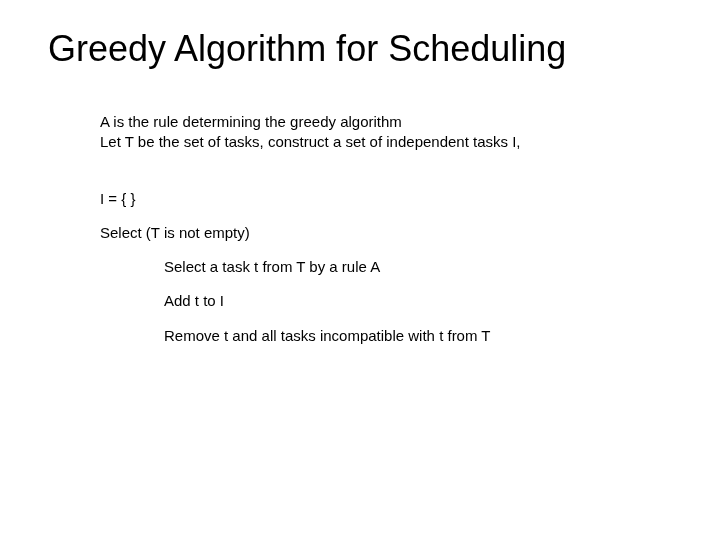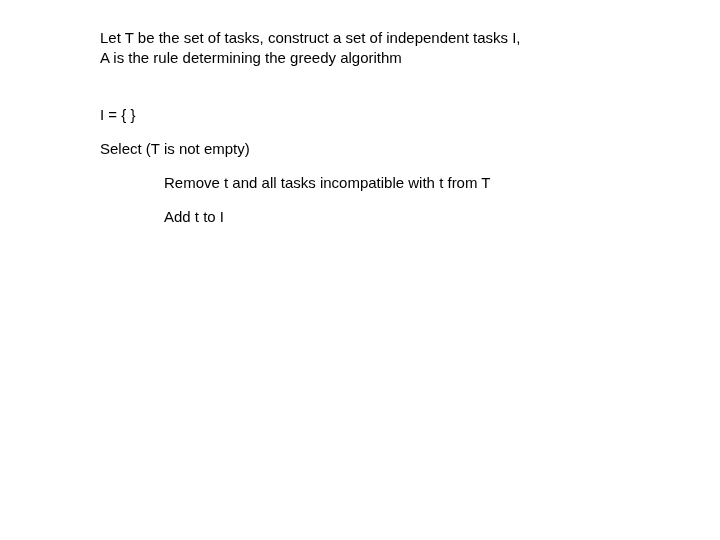--- a/index.html
+++ b/index.html
@@ -42,23 +42,25 @@
       margin-bottom: 14px;
     }
     .indented {
       padding-left: 64px;
     }
   </style>
 </head>
 <body>
 
 <div class="slide">
+  <h1 class="title">Greedy Algorithm for Scheduling</h1>
   <div class="content">
     <div class="intro">
+      <span class="intro-line">A is the rule determining the greedy algorithm</span>
       <span class="intro-line">Let T be the set of tasks, construct a set of independent tasks I,</span>
-      <span class="intro-line">A is the rule determining the greedy algorithm</span>
     </div>
     <div class="step">I = { }</div>
     <div class="step">Select (T is not empty)</div>
+    <div class="step indented">Select a task t from T by a rule A</div>
+    <div class="step indented">Add t to I</div>
     <div class="step indented">Remove t and all tasks incompatible with t from T</div>
-    <div class="step indented">Add t to I</div>
   </div>
 </div>
 
 </body></html>

